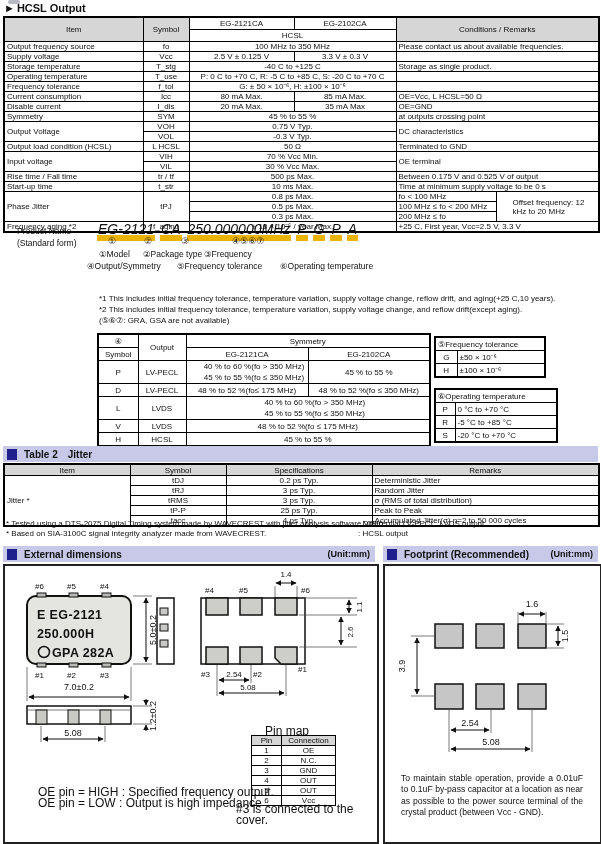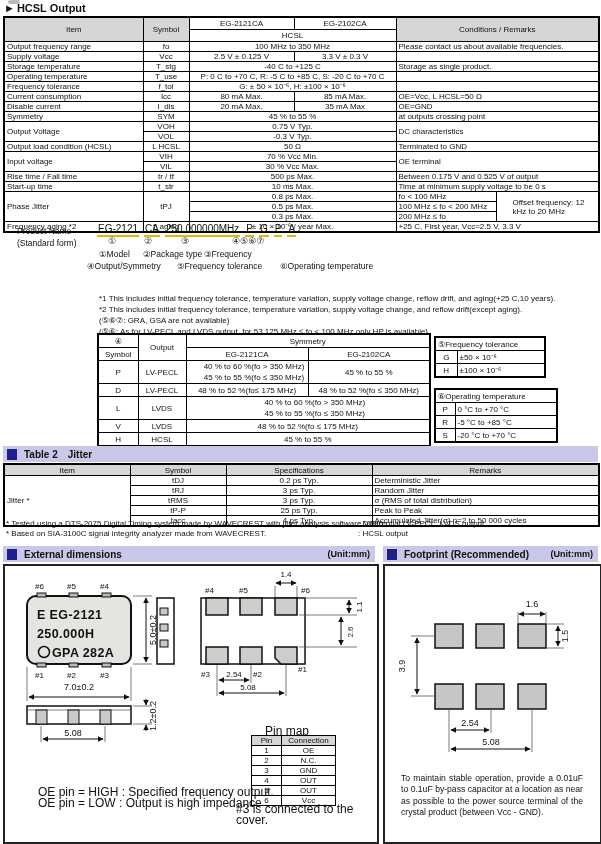--- a/index.html
+++ b/index.html
@@ -19,21 +19,21 @@
   
   .bar{position:absolute;height:16px;background:#c8c8e8;display:flex;align-items:center;}
   .bar .sq{width:10px;height:11px;background:#20208c;margin:0 7px 0 4px;flex:none;}
   .bar .bt{font-weight:bold;font-size:10px;}
   .bar .unit{margin-left:auto;margin-right:5px;font-size:9px;font-weight:bold;}
   
   .obox{position:absolute;border:2px solid #222;background:#fff;}
   
   .pblock{position:absolute;left:0;top:222px;width:481px;height:110px;font-size:8.5px;}
   .pblock .lbl{position:absolute;left:17px;}
-  .useg{border-bottom:2px solid #eab308;padding:0 1px;margin-right:5px;font-size:10px;line-height:12px;}
+  .useg{border-bottom:6px solid #eab308;padding:0 1px;margin-right:5px;font-size:14px;line-height:12px;font-style:italic;}
   .pnrow{position:absolute;left:97px;top:1px;display:flex;}
   .cnum{position:absolute;top:14px;font-size:9px;}
   .leg{position:absolute;font-size:8.5px;}
   .note{position:absolute;font-size:8px;white-space:nowrap;}
   
   .fn{position:absolute;font-size:8px;white-space:nowrap;}
   
   svg text{font-size:8px;fill:#111;font-family:"Liberation Sans",sans-serif;}
   svg .pk{font-size:12.5px;font-weight:bold;letter-spacing:.4px;}
   svg .d9{font-size:9px;}
@@ -68,21 +68,21 @@
       <td class="g" rowspan="2" style="height:11px">Item</td>
       <td class="g" rowspan="2">Symbol</td>
       <td class="c" style="height:11px">EG-2121CA</td>
       <td class="c">EG-2102CA</td>
       <td class="g" rowspan="2" colspan="2">Conditions / Remarks</td>
     </tr>
     <tr>
           <td class="c" colspan="2" style="height:11px">HCSL</td>
         </tr>
     <tr>
-          <td>Output frequency range</td>
+          <td>Output frequency source</td>
           <td class="c">fo</td>
           <td class="c" colspan="2">100 MHz to 350 MHz</td>
           <td colspan="2">Please contact us about available frequencies.</td>
         </tr>
     <tr>
           <td>Supply voltage</td>
           <td class="c">Vcc</td>
           <td class="c">2.5 V ± 0.125 V</td>
           <td class="c">3.3 V ± 0.3 V</td>
           <td colspan="2"></td>
@@ -205,21 +205,20 @@
     <span class="cnum" style="left:232px">④⑤⑥⑦</span>
     <span class="leg" style="left:99px;top:27px">①Model</span>
     <span class="leg" style="left:143px;top:27px">②Package type</span>
     <span class="leg" style="left:204px;top:27px">③Frequency</span>
     <span class="leg" style="left:87px;top:39px">④Output/Symmetry</span>
     <span class="leg" style="left:177px;top:39px">⑤Frequency tolerance</span>
     <span class="leg" style="left:280px;top:39px">⑥Operating temperature</span>
     <span class="note" style="left:99px;top:72px">*1   This includes initial frequency tolerance, temperature variation, supply voltage change, reflow drift, and aging(+25 C,10 years).</span>
     <span class="note" style="left:99px;top:83px">*2   This includes initial frequency tolerance, temperature variation, supply voltage change, and reflow drift(except aging).</span>
     <span class="note" style="left:99px;top:94px">(⑤⑥⑦: GRA, GSA are not available)</span>
-    <span class="note" style="left:99px;top:105px">(⑤⑥: As for LV-PECL and LVDS output, for 53.125 MHz ≤ fo &lt; 100 MHz only HP is available)</span>
   </div>
 
   <table class="t t2" style="left:97px;top:333px;width:332px">
     <colgroup>
         <col style="width:40px">
         <col style="width:48px">
         <col style="width:122px">
         <col style="width:122px">
       </colgroup>
     <tbody>

